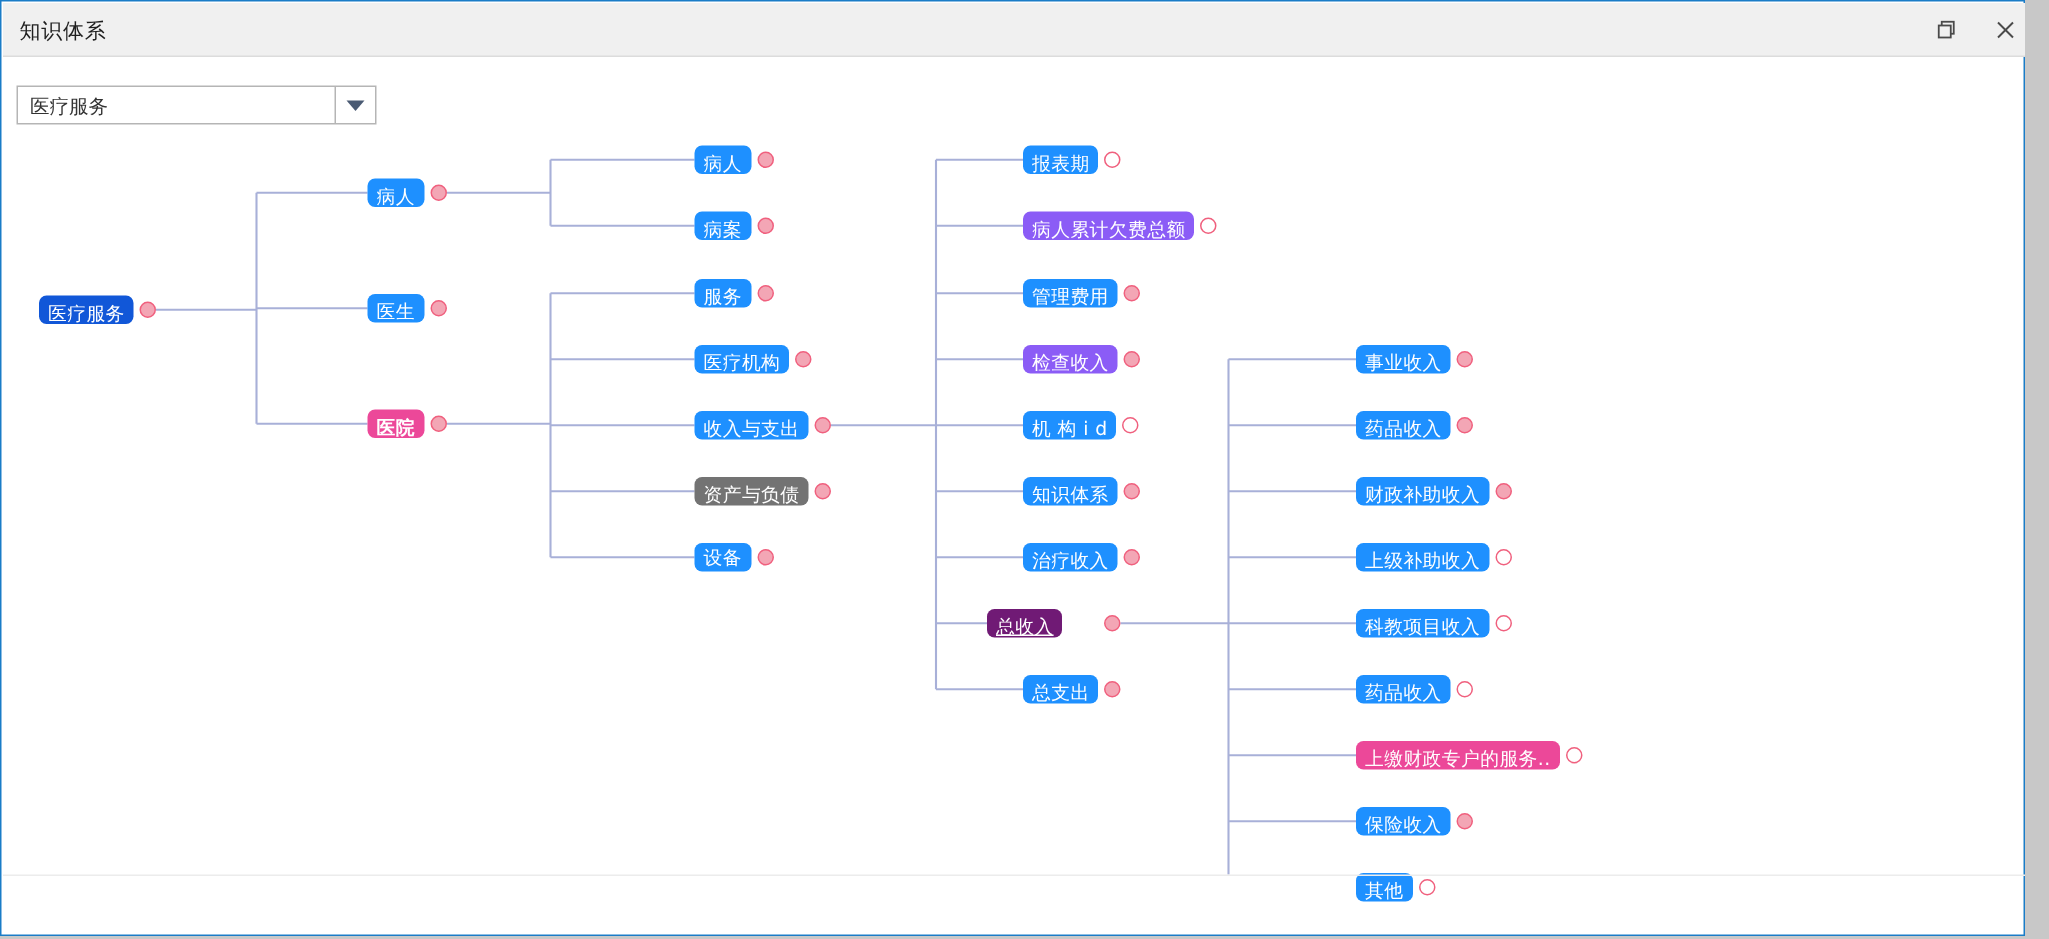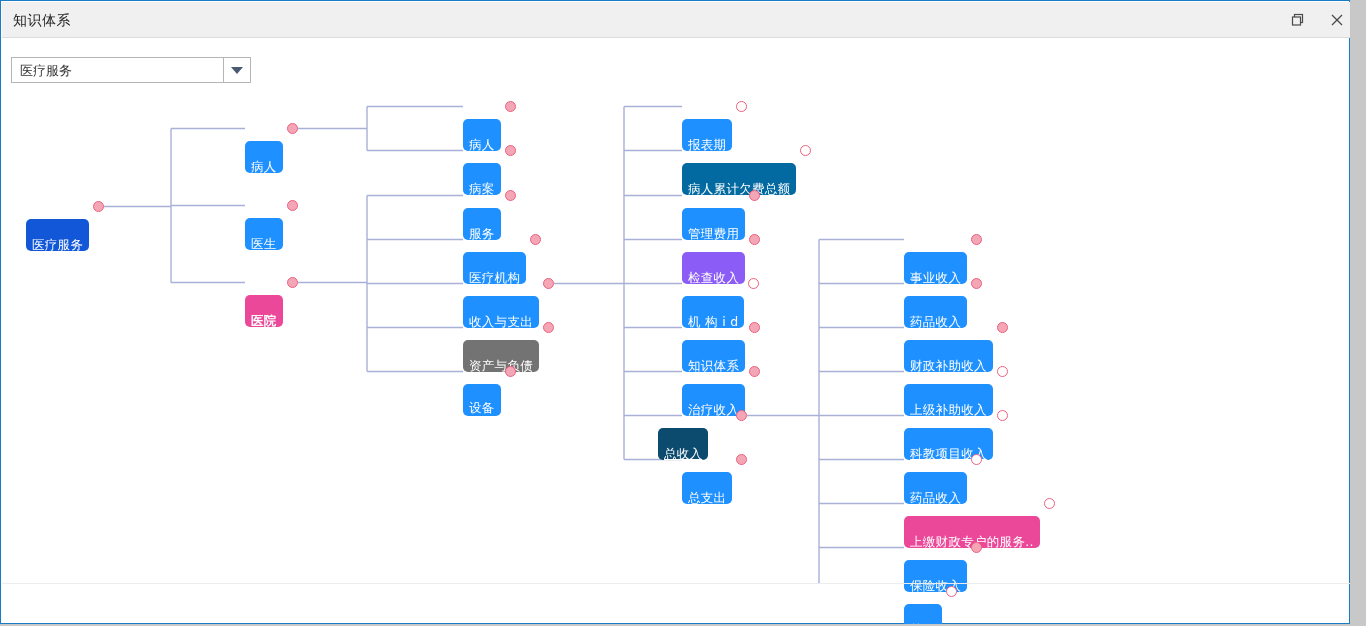--- a/index.html
+++ b/index.html
@@ -102,26 +102,25 @@
     left: 0; top: 0;
   }
   .node {
     position: absolute;
     height: 19px;
     line-height: 19px;
     border-radius: 5px;
     background: #1e90ff;
     color: #ffffff;
     font-size: 12.5px;
-    padding: 16px 6px;
+    padding: 2px 6px;
     white-space: nowrap;
     box-sizing: border-box;
     cursor: pointer;
     letter-spacing: 0.3px;
-    margin-top: 22px;
   }
   .node.root {
     background: #1157d8;
   }
   .dot {
     position: absolute;
     width: 11px;
     height: 11px;
     border-radius: 50%;
     border: 1.6px solid #f0607e;
@@ -236,33 +235,33 @@
           <div class="node" style="left: 243px; top: 105px; background: rgb(30, 144, 255); color: rgb(255, 255, 255);">医生</div>
           <div class="node" style="left: 243px; top: 182px; background: #ec4899; color: rgb(255, 255, 255); font-weight: bold;">医院</div>
           <div class="node" style="left: 461px; top: 6px; background: rgb(30, 144, 255); color: rgb(255, 255, 255);">病人</div>
           <div class="node" style="left: 461px; top: 50px; background: rgb(30, 144, 255); color: rgb(255, 255, 255);">病案</div>
           <div class="node" style="left: 461px; top: 95px; background: rgb(30, 144, 255); color: rgb(255, 255, 255);">服务</div>
           <div class="node" style="left: 461px; top: 139px; background: rgb(30, 144, 255); color: rgb(255, 255, 255);">医疗机构</div>
           <div class="node" style="left: 461px; top: 183px; background: rgb(30, 144, 255); color: rgb(255, 255, 255);">收入与支出</div>
           <div class="node" style="left: 461px; top: 227px; background: #737373; color: rgb(255, 255, 255);">资产与负债</div>
           <div class="node" style="left: 461px; top: 271px; background: rgb(30, 144, 255); color: rgb(255, 255, 255); font-family: Liberation Mono, monospace;">设备</div>
           <div class="node" style="left: 680px; top: 6px; background: rgb(30, 144, 255); color: rgb(255, 255, 255);">报表期</div>
-          <div class="node" style="left: 680px; top: 50px; background: #0369a1; color: rgb(255, 255, 255);">病人累计欠费总额</div>
+          <div class="node" style="left: 680px; top: 50px; background: #8b5cf6; color: rgb(255, 255, 255);">病人累计欠费总额</div>
           <div class="node" style="left: 680px; top: 95px; background: rgb(30, 144, 255); color: rgb(255, 255, 255);">管理费用</div>
           <div class="node" style="left: 680px; top: 139px; background: #8b5cf6; color: rgb(255, 255, 255);">检查收入</div>
           <div class="node" style="left: 680px; top: 183px; background: rgb(30, 144, 255); color: rgb(255, 255, 255);">机 构 i d</div>
           <div class="node" style="left: 680px; top: 227px; background: rgb(30, 144, 255); color: rgb(255, 255, 255);">知识体系</div>
           <div class="node" style="left: 680px; top: 271px; background: rgb(30, 144, 255); color: rgb(255, 255, 255);">治疗收入</div>
-          <div class="node" style="left: 656px; top: 315px; background: #0c4a6e; color: rgb(255, 255, 255); text-decoration: underline;">总收入</div>
+          <div class="node" style="left: 656px; top: 315px; background: #701a75; color: rgb(255, 255, 255); text-decoration: underline;">总收入</div>
           <div class="node" style="left: 680px; top: 359px; background: rgb(30, 144, 255); color: rgb(255, 255, 255);">总支出</div>
           <div class="node" style="left: 902px; top: 139px; background: rgb(30, 144, 255); color: rgb(255, 255, 255);">事业收入</div>
           <div class="node" style="left: 902px; top: 183px; background: rgb(30, 144, 255); color: rgb(255, 255, 255);">药品收入</div>
           <div class="node" style="left: 902px; top: 227px; background: rgb(30, 144, 255); color: rgb(255, 255, 255);">财政补助收入</div>
           <div class="node" style="left: 902px; top: 271px; background: rgb(30, 144, 255); color: rgb(255, 255, 255);">上级补助收入</div>
-          <div class="node" style="left: 902px; top: 315px; background: rgb(30, 144, 255); color: rgb(255, 255, 255); text-decoration: underline;">科教项目收入</div>
+          <div class="node" style="left: 902px; top: 315px; background: rgb(30, 144, 255); color: rgb(255, 255, 255);">科教项目收入</div>
           <div class="node" style="left: 902px; top: 359px; background: rgb(30, 144, 255); color: rgb(255, 255, 255);">药品收入</div>
           <div class="node" style="left: 902px; top: 403px; background: #ec4899; color: rgb(255, 255, 255);">上缴财政专户的服务..</div>
           <div class="node" style="left: 902px; top: 447px; background: rgb(30, 144, 255); color: rgb(255, 255, 255);">保险收入</div>
           <div class="node" style="left: 902px; top: 491px; background: rgb(30, 144, 255); color: rgb(255, 255, 255);">其他</div>
           <div class="dot filled" style="border-color: rgb(240, 96, 126); background: rgb(243, 166, 181); left: 91px; top: 110px;"></div>
           <div class="dot filled" style="border-color: rgb(240, 96, 126); background: rgb(243, 166, 181); left: 285px; top: 32px;"></div>
           <div class="dot filled" style="border-color: rgb(240, 96, 126); background: rgb(243, 166, 181); left: 285px; top: 109px;"></div>
           <div class="dot filled" style="border-color: rgb(240, 96, 126); background: rgb(243, 166, 181); left: 285px; top: 186px;"></div>
           <div class="dot filled" style="border-color: rgb(240, 96, 126); background: rgb(243, 166, 181); left: 503px; top: 10px;"></div>
           <div class="dot filled" style="border-color: rgb(240, 96, 126); background: rgb(243, 166, 181); left: 503px; top: 54px;"></div>

